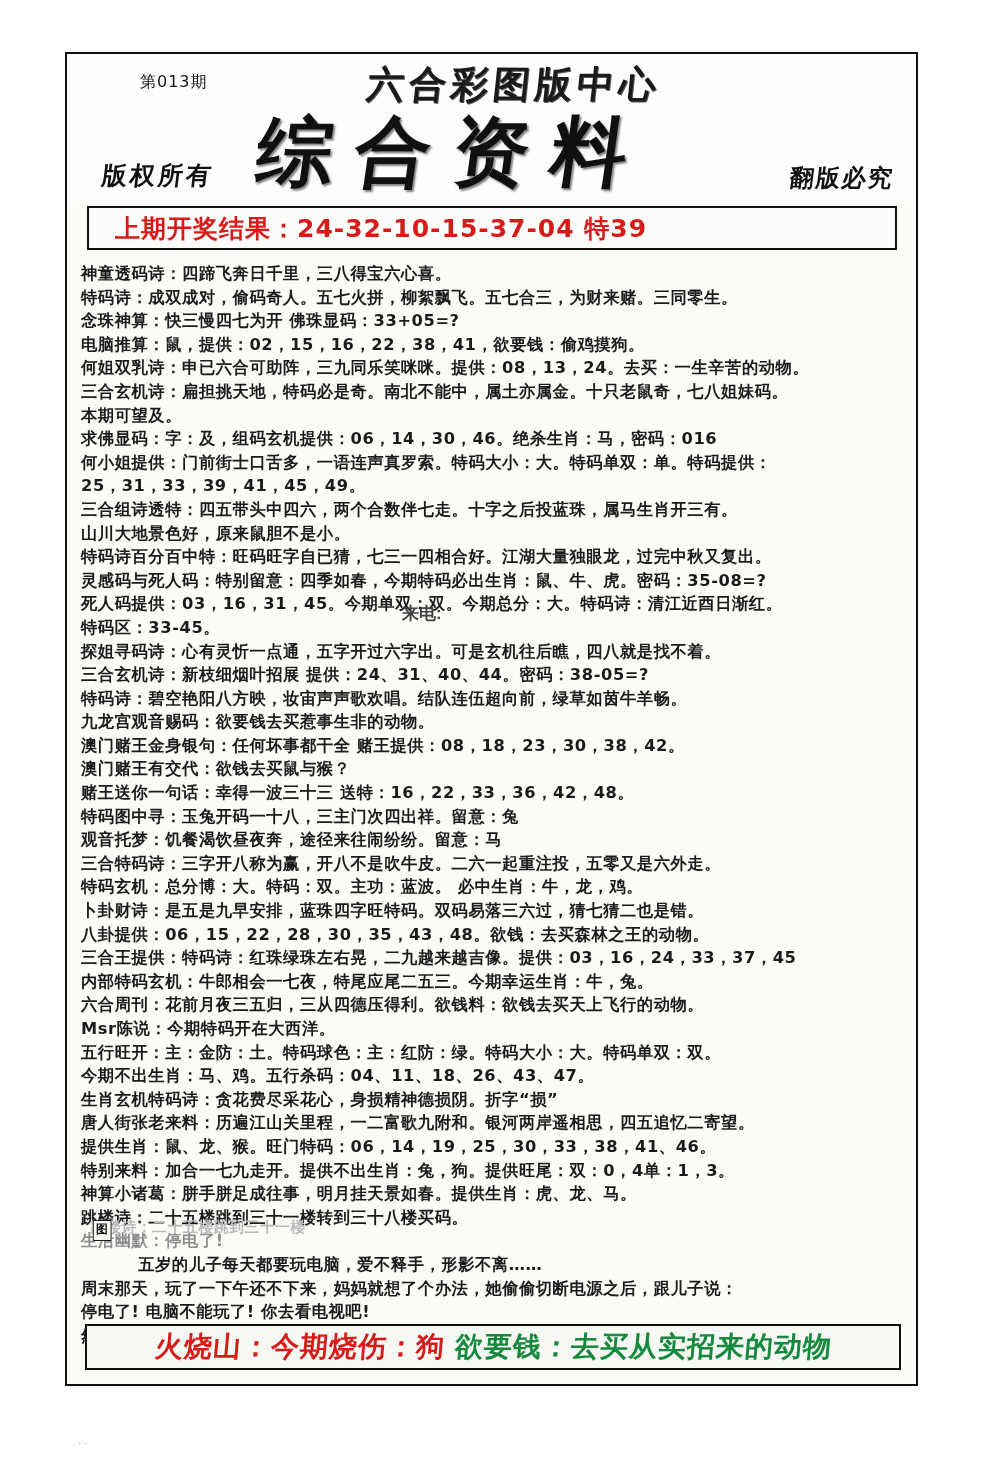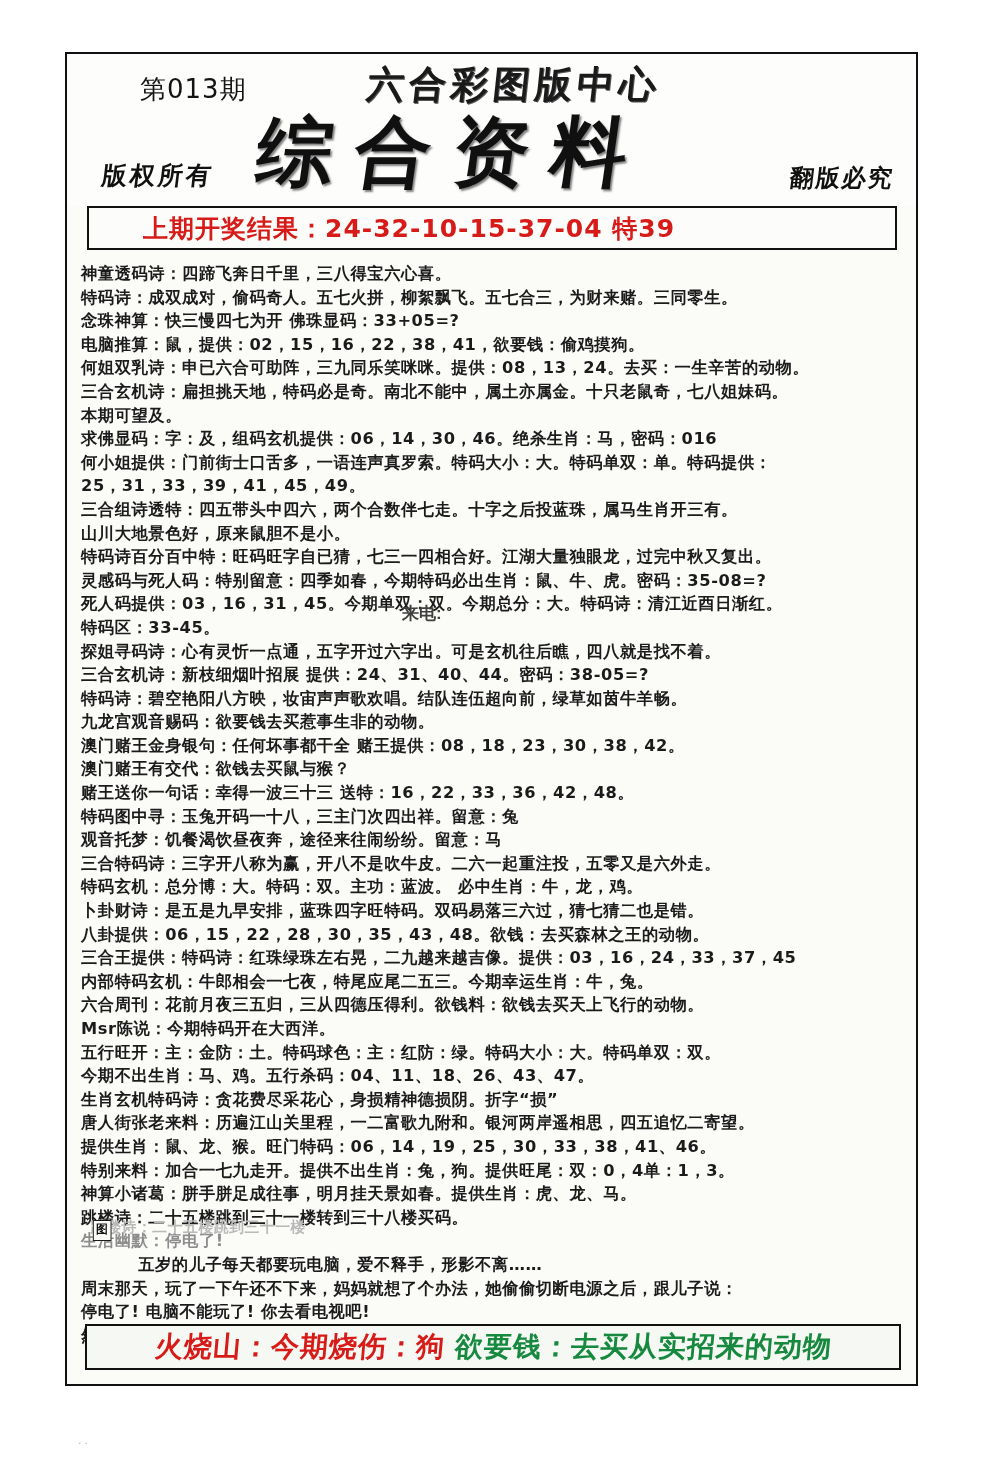--- a/index.html
+++ b/index.html
@@ -18,21 +18,21 @@
     box-sizing:border-box;
   }
   
   .masthead{
     position:relative;
     height:152px;
     background:#fdfdfb;
   }
   .issue{
     position:absolute; left:73px; top:18px;
-    font-size:26px; letter-spacing:1px; color:#141414;
+    font-size:16px; letter-spacing:1px; color:#141414;
     font-family:"DejaVu Sans","Liberation Sans",sans-serif;
   }
   .copyright{
     position:absolute; left:35px; top:105px;
     font-size:25px; font-weight:bold; color:#111;
     font-family:"DejaVu Serif","Liberation Serif",serif;
     letter-spacing:3px;
     transform:skewX(-7deg);
   }
   .reprint{
@@ -70,21 +70,20 @@
     display:flex; align-items:center;
   }
   .resultbar .txt{
     padding-left:26px;
     color:#d61b18;
     font-size:25px;
     font-weight:bold;
     letter-spacing:1px;
     font-family:"DejaVu Sans","Liberation Sans",sans-serif;
     white-space:nowrap;
-    margin-left:28px;
   }
   
   .bodyarea{
     position:absolute;
     left:0; top:200px;
     width:708px;
     height:1088px;
     padding:8px 14px 0 14px;
     box-sizing:border-box;
   }

